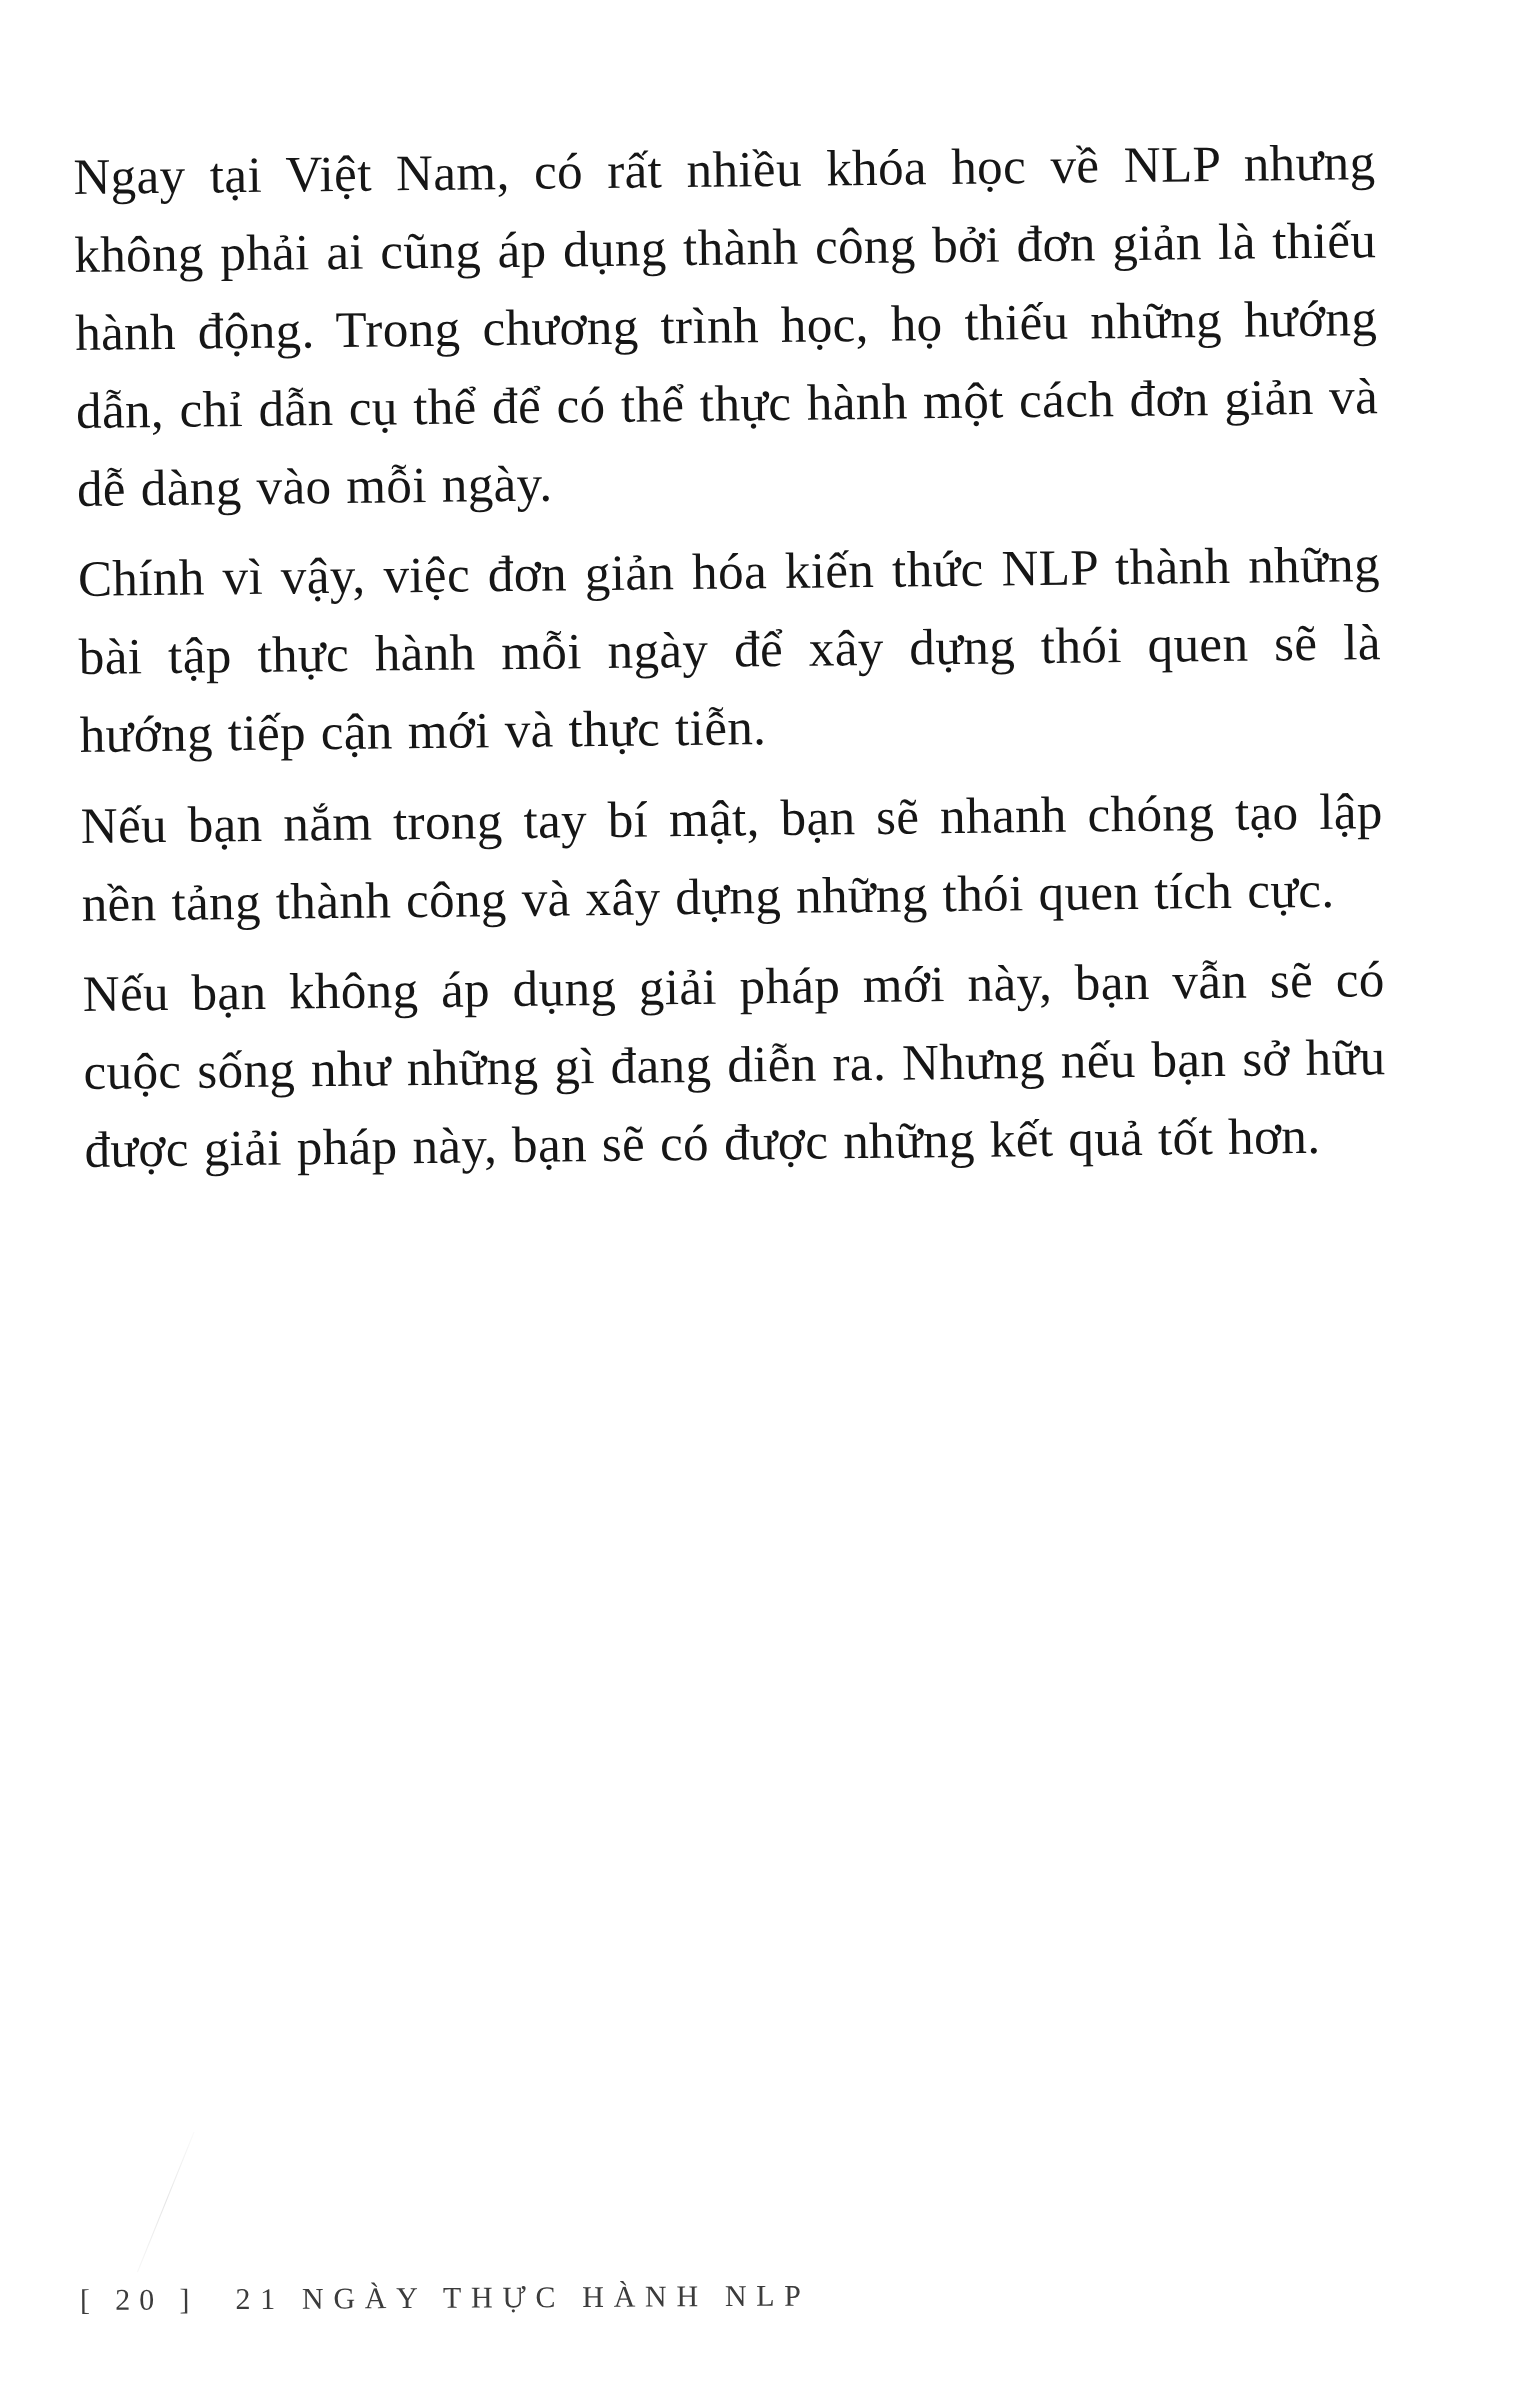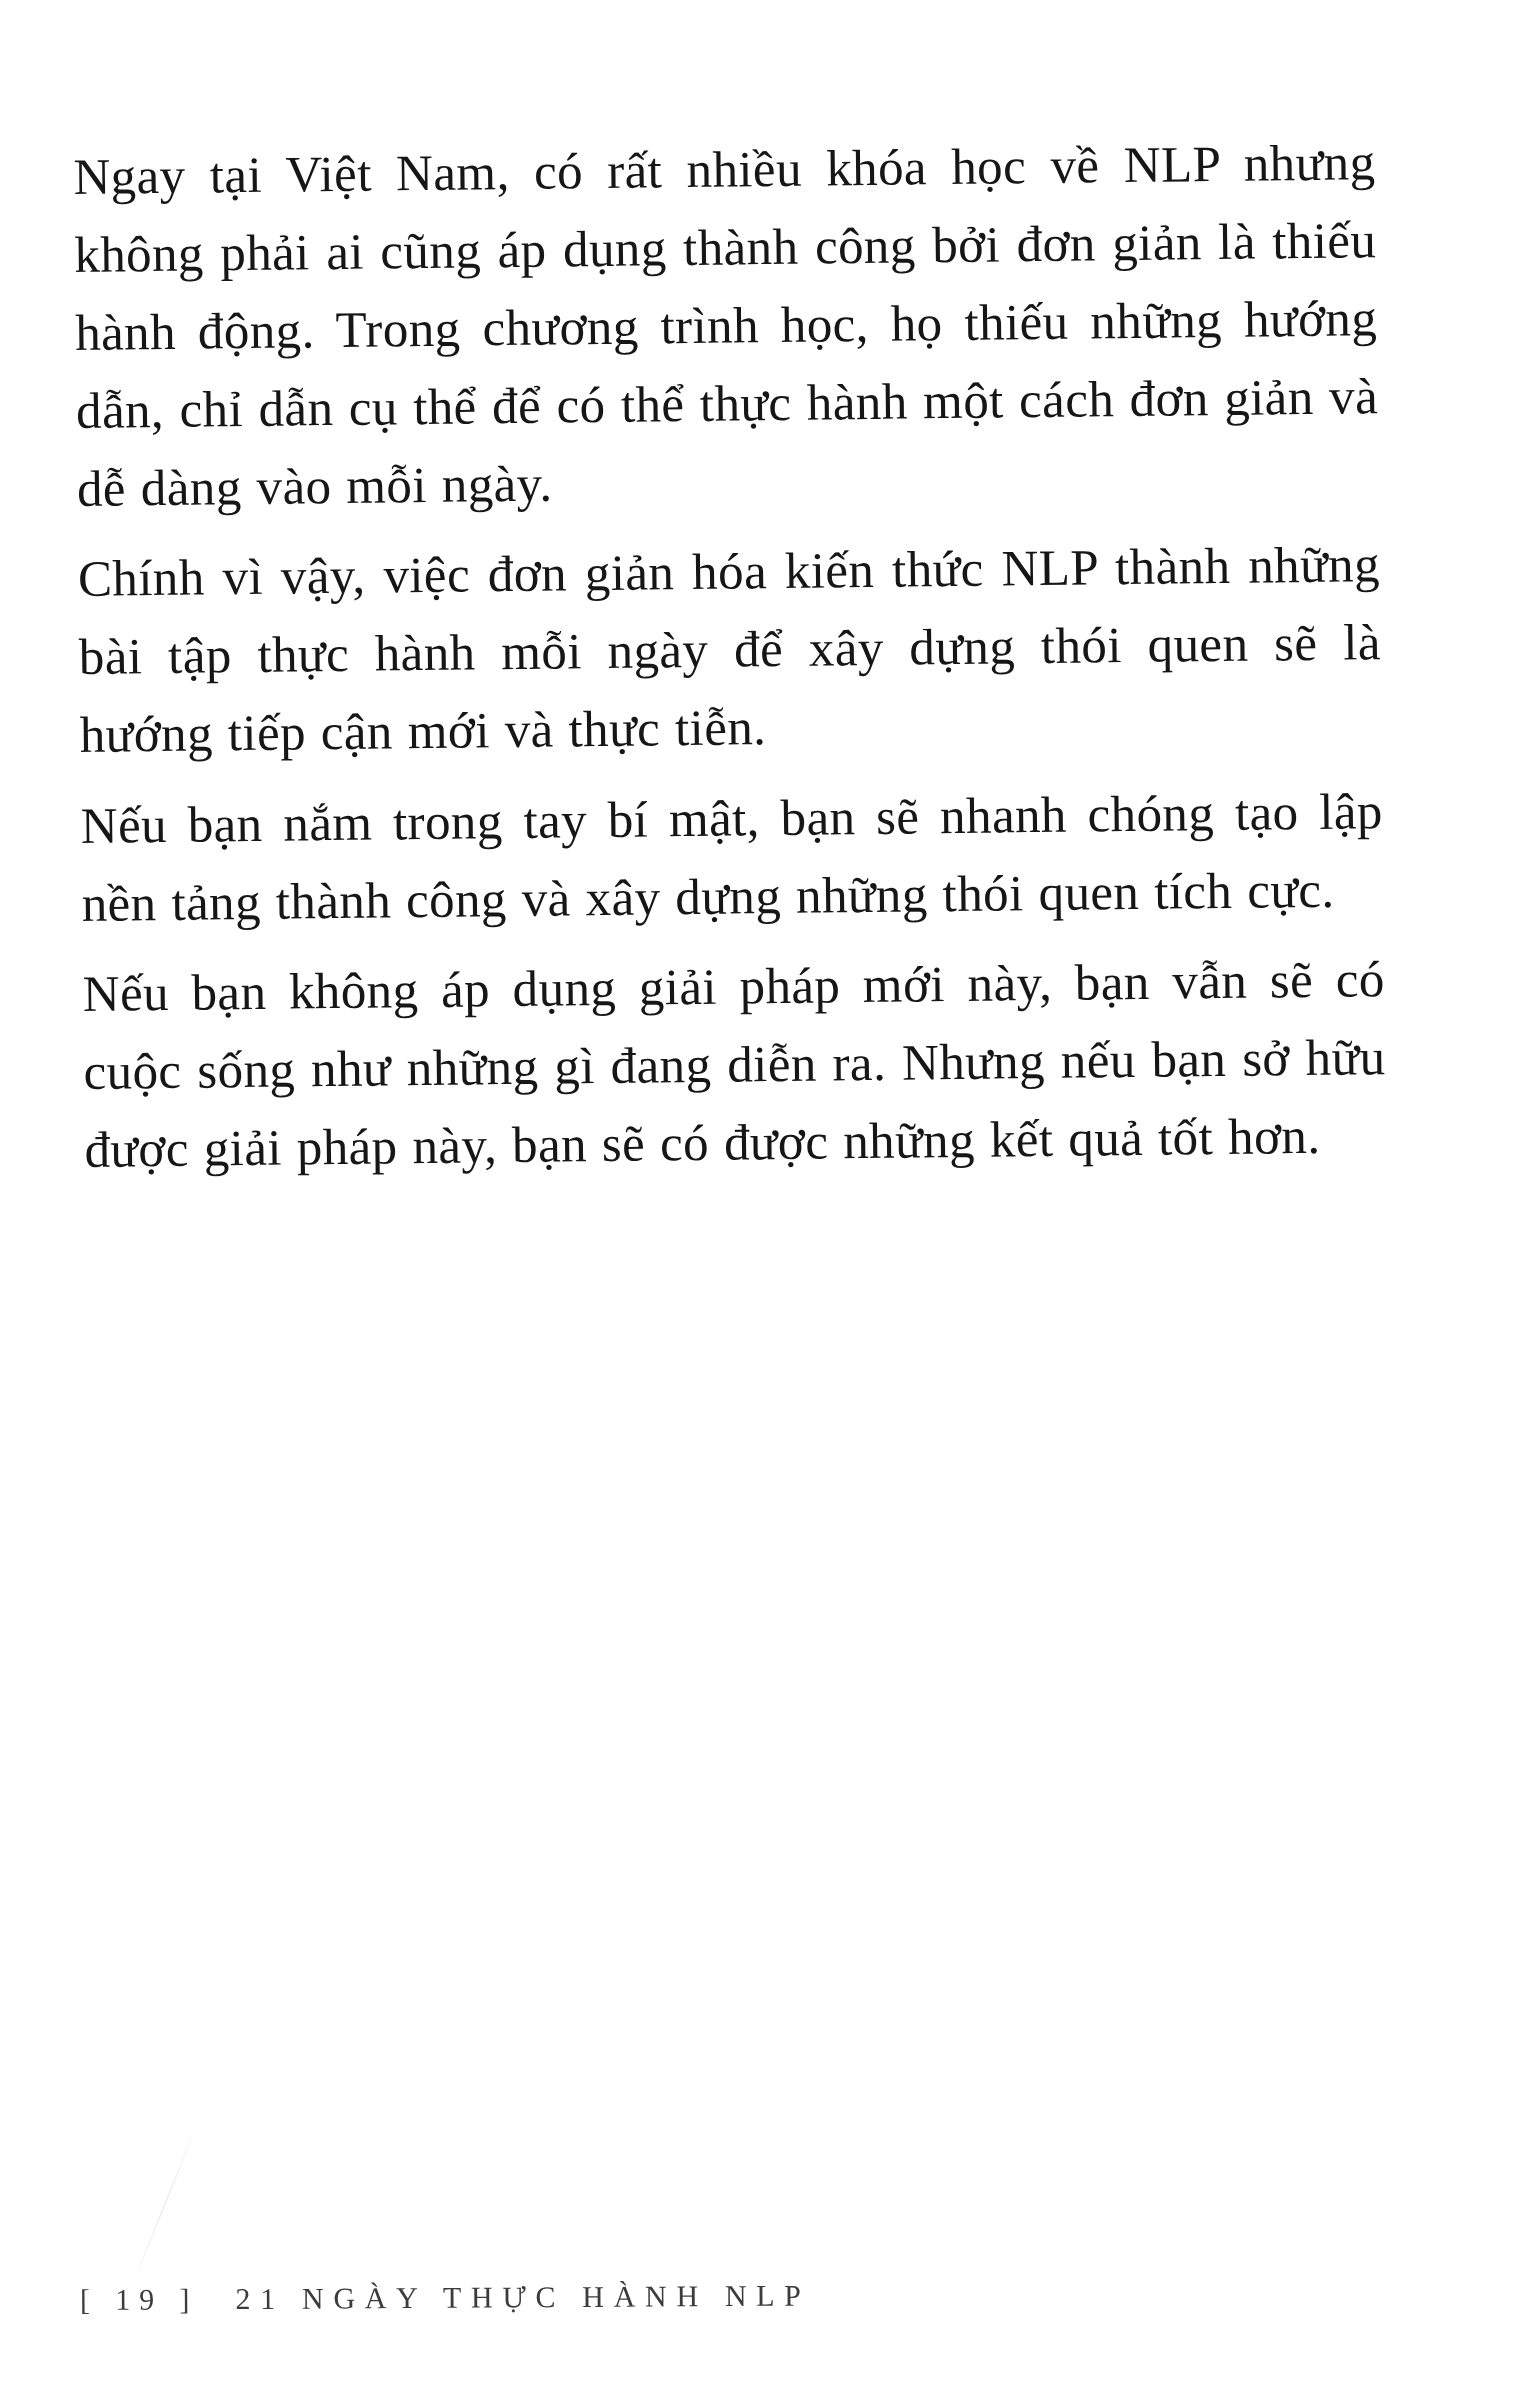--- a/index.html
+++ b/index.html
@@ -73,17 +73,17 @@
   <main class="text-block">
     <p>Ngay tại Việt Nam, có rất nhiều khóa học về NLP nhưng không phải ai cũng áp dụng thành công bởi đơn giản là thiếu hành động. Trong chương trình học, họ thiếu những hướng dẫn, chỉ dẫn cụ thể để có thể thực hành một cách đơn giản và dễ dàng vào mỗi ngày.</p>
     <p>Chính vì vậy, việc đơn giản hóa kiến thức NLP thành những bài tập thực hành mỗi ngày để xây dựng thói quen sẽ là hướng tiếp cận mới và thực tiễn.</p>
     <p>Nếu bạn nắm trong tay bí mật, bạn sẽ nhanh chóng tạo lập nền tảng thành công và xây dựng những thói quen tích cực.</p>
     <p>Nếu bạn không áp dụng giải pháp mới này, bạn vẫn sẽ có cuộc sống như những gì đang diễn ra. Nhưng nếu bạn sở hữu được giải pháp này, bạn sẽ có được những kết quả tốt hơn.</p>
   </main>
 
   <div class="curl-shadow"></div>
 
   <footer class="footer">
-    <span class="pagenum">[ 19 ]</span><span class="booktitle">21 NGÀY THỰC HÀNH NLP</span>
+    <span class="pagenum">[ 20 ]</span><span class="booktitle">21 NGÀY THỰC HÀNH NLP</span>
   </footer>
 
 </div>
 
 
 </body></html>

